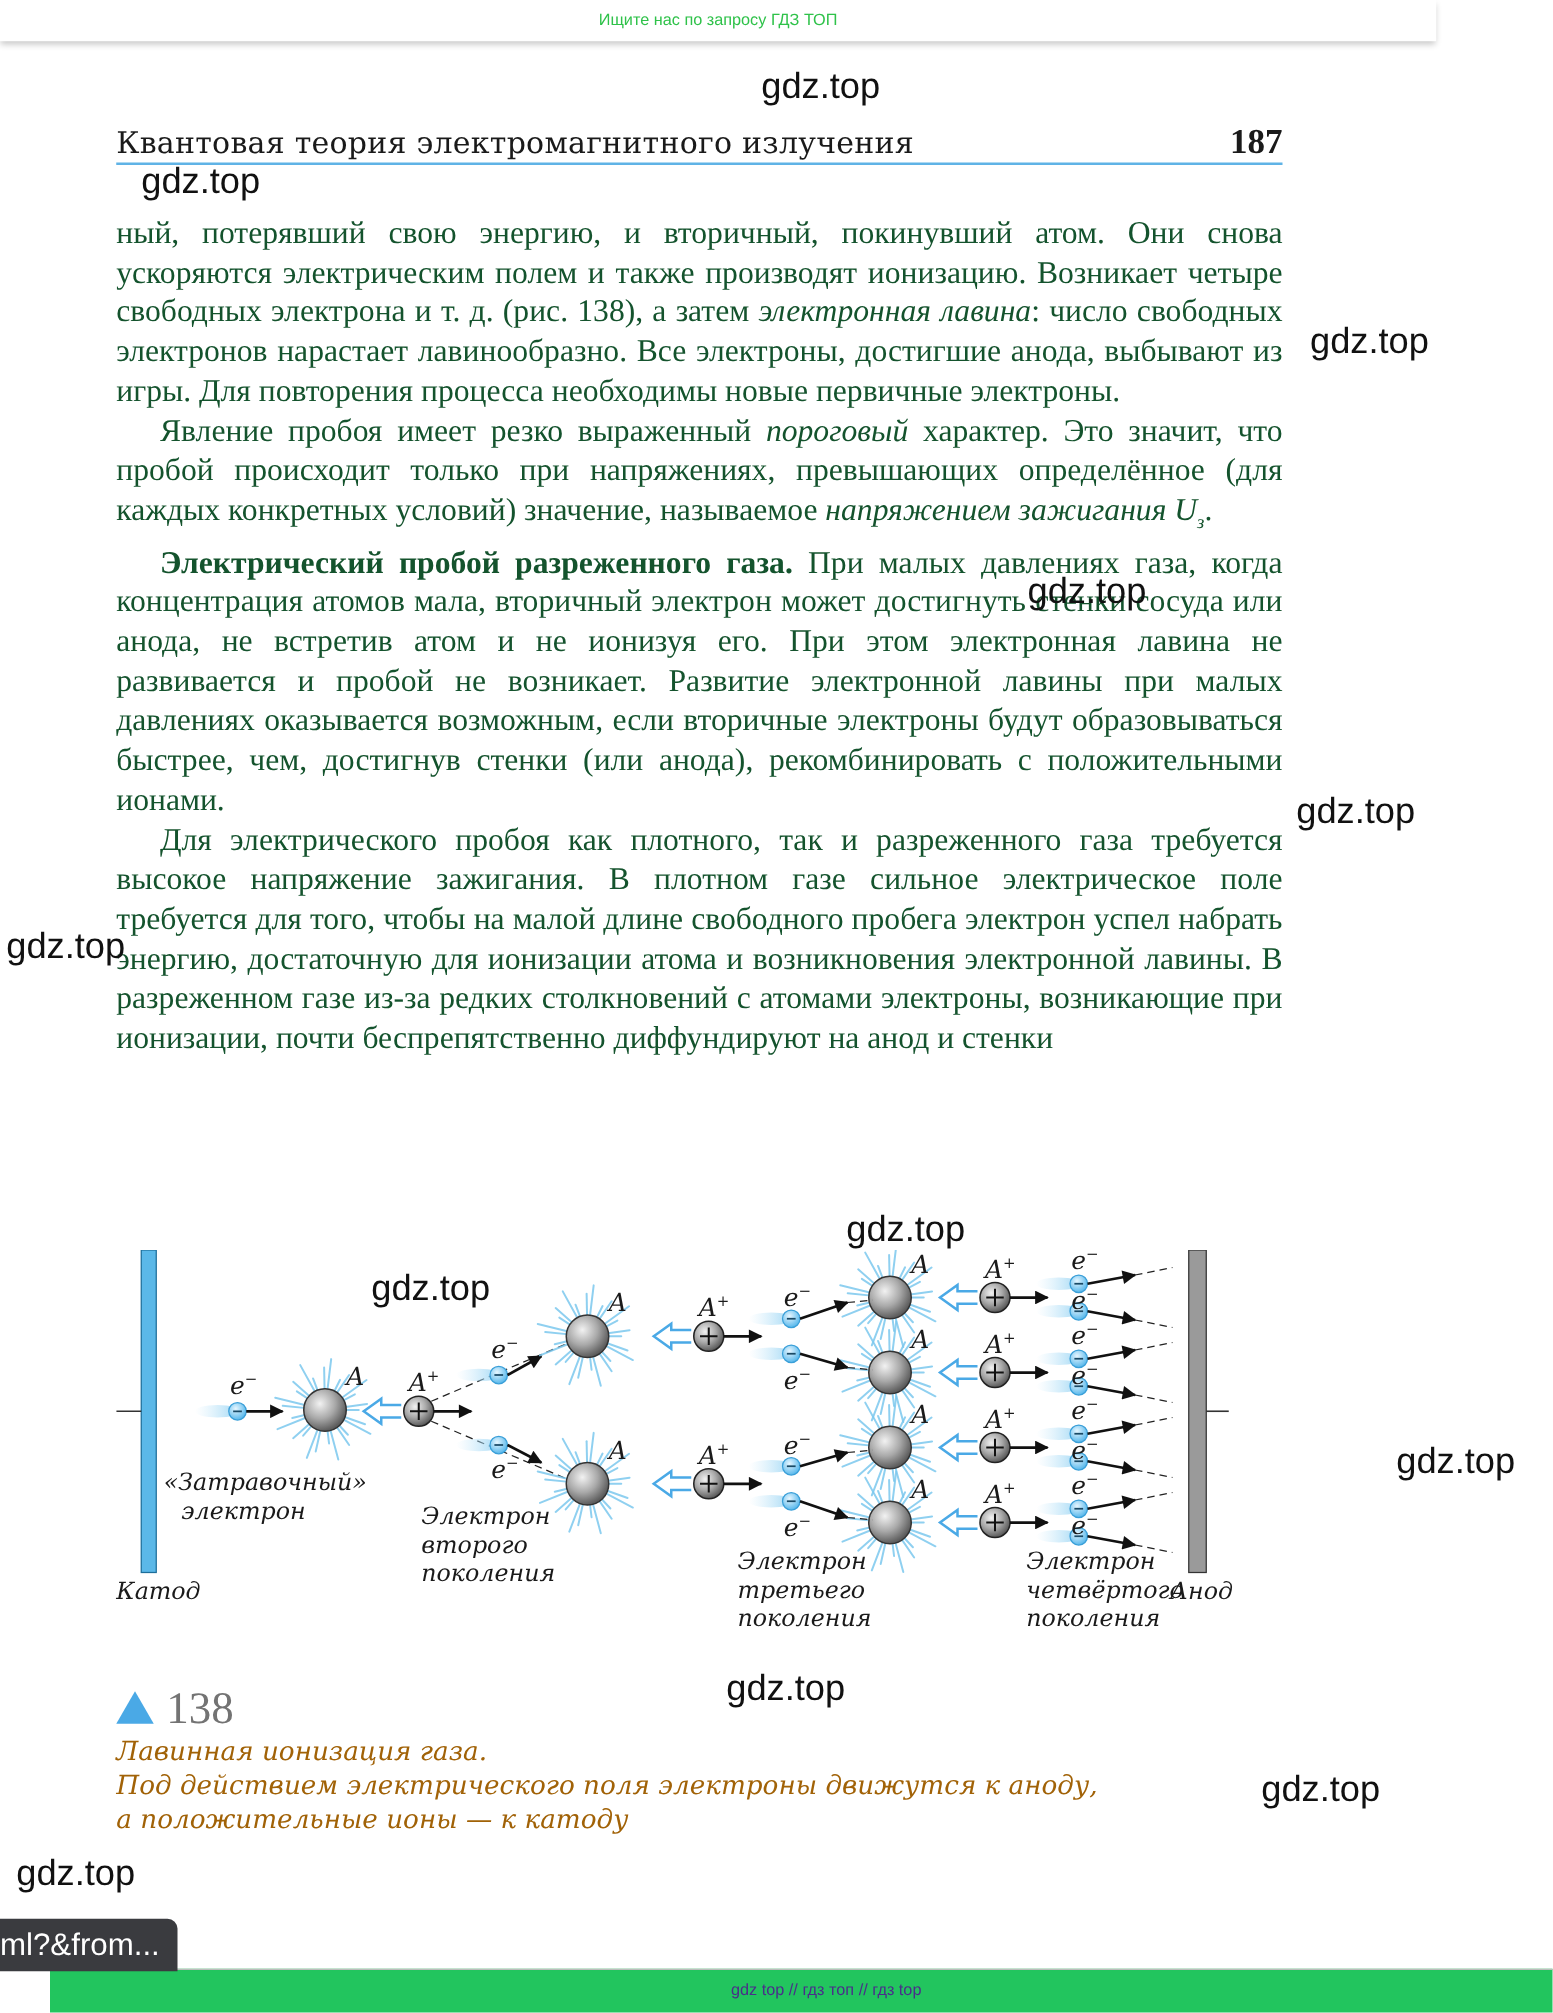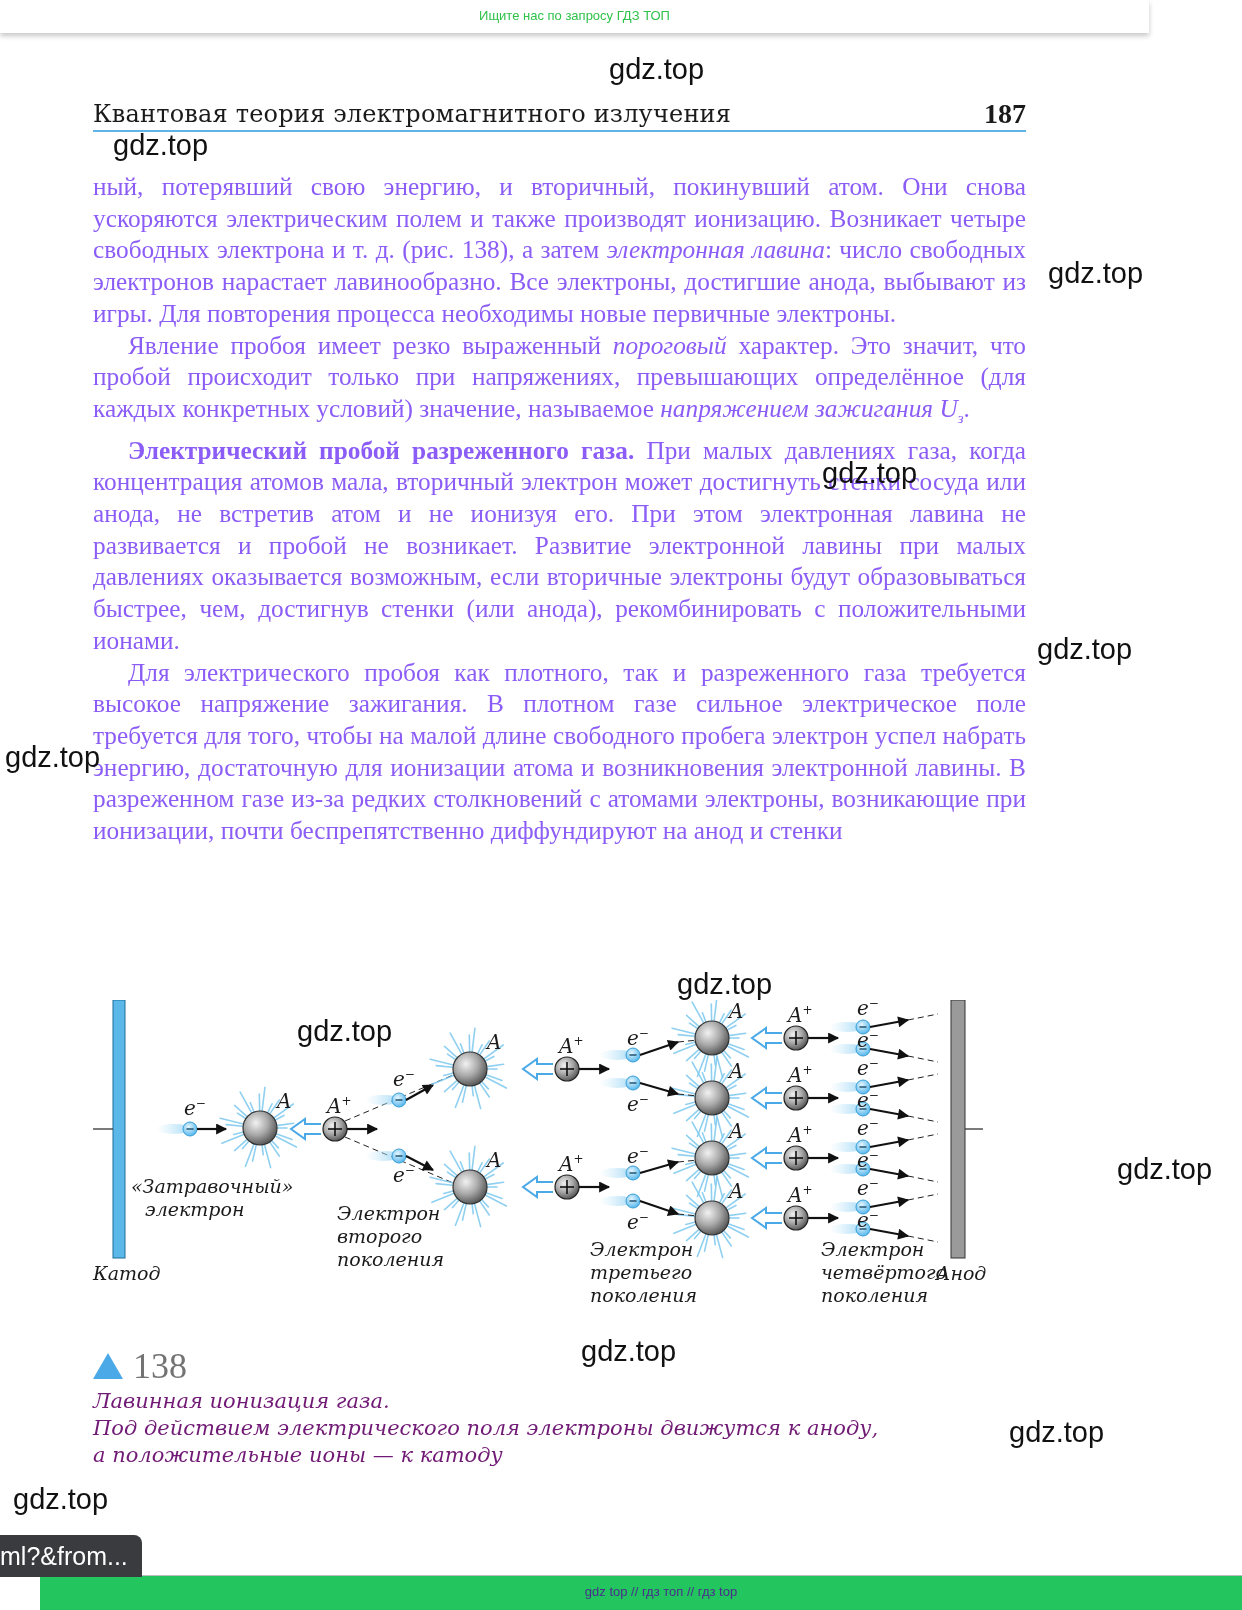--- a/index.html
+++ b/index.html
@@ -28,21 +28,21 @@
     position: absolute; left: 0; top: 0; font-size: 24px;
     font-family: "DejaVu Serif", serif; color: #1a1a1a; letter-spacing: 0.2px;
   }
   .running-head .pageno {
     position: absolute; right: 0; top: -2px; font-weight: bold; font-size: 28px;
     font-family: "Liberation Serif", serif;
   }
   .body-text {
     position: absolute; left: 93px; top: 171px; width: 933px;
     font-family: "Liberation Serif", serif; font-size: 25.3px; line-height: 31.7px;
-    text-align: justify; color: #8b5cf6;
+    text-align: justify; color: #14532d;
   }
   .body-text p { margin: 0; }
   .body-text .indent { text-indent: 35px; }
   .body-text i { font-style: italic; }
   .body-text b { font-weight: bold; }
   .figure {
     position: absolute; left: 93px; top: 1000px; width: 950px; height: 340px;
   }
   .fig-label {
     position: absolute; font-family: "DejaVu Serif", serif; font-style: italic;
@@ -52,21 +52,21 @@
     position: absolute; left: 93px; top: 1345px; font-family: "Liberation Serif", serif;
     font-size: 36px; color: #737373;
   }
   .caption-num .tri {
     display: inline-block; width: 0; height: 0; border-left: 15px solid transparent;
     border-right: 15px solid transparent; border-bottom: 26px solid #4aa9e6;
     margin-right: 10px; vertical-align: -1px;
   }
   .caption-text {
     position: absolute; left: 93px; top: 1388px; font-family: "DejaVu Serif", serif;
-    font-style: italic; font-size: 21px; line-height: 27px; color: #701a75;
+    font-style: italic; font-size: 21px; line-height: 27px; color: #a16207;
   }
   .url-pill {
     position: absolute; left: 0; top: 1535px; height: 42px; padding: 0 14px 0 0;
     background: #3a3b3f; color: #fff; border-radius: 0 8px 0 0;
     font-family: "Liberation Sans", sans-serif; font-size: 25px; line-height: 42px;
     z-index: 6;
   }
   .footer {
     position: absolute; left: 0; top: 1575px; width: 1242px; height: 35px;
     border-top: 1px solid #bdbdbd; text-align: center; background: #22c55e; margin-left: 40px;

